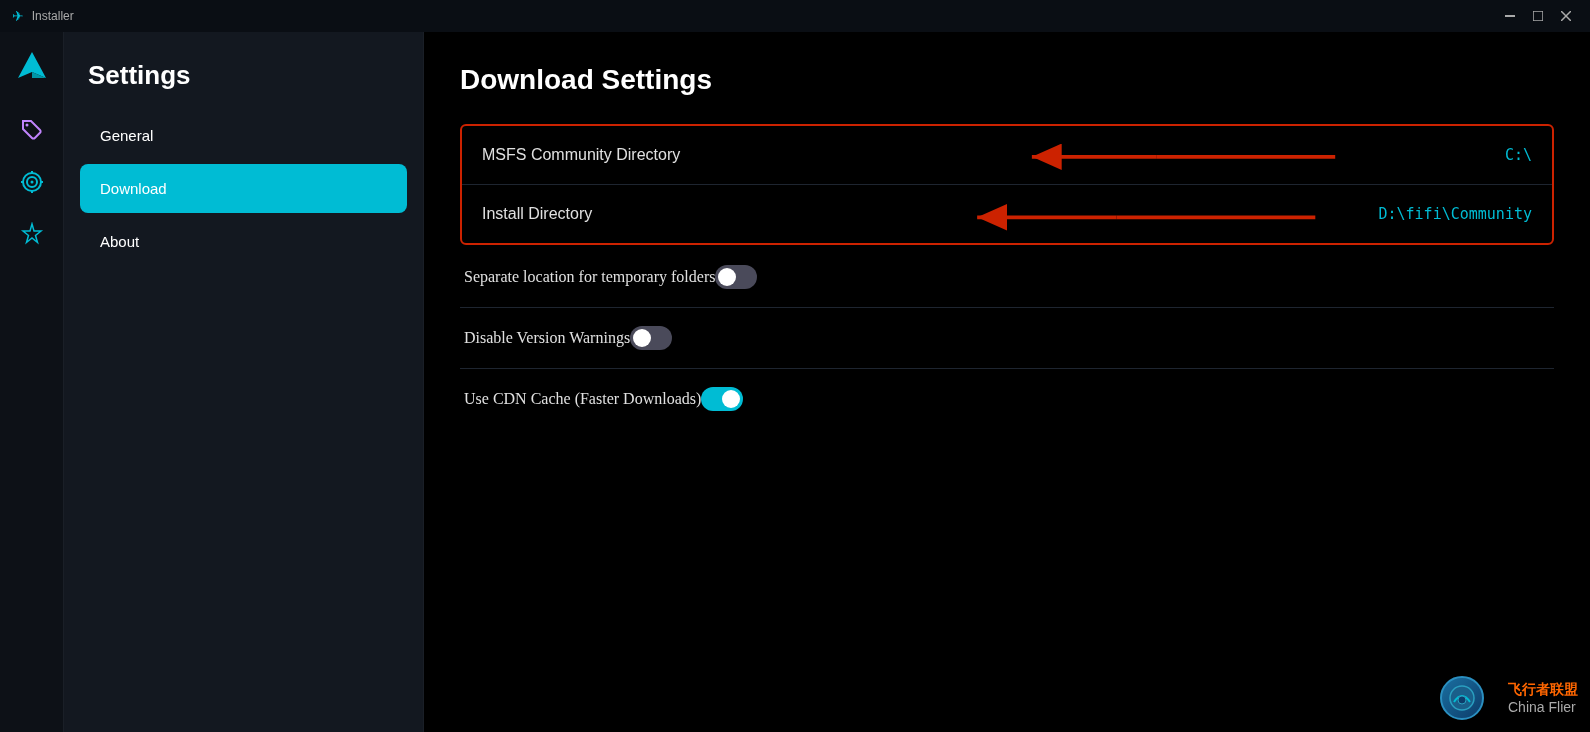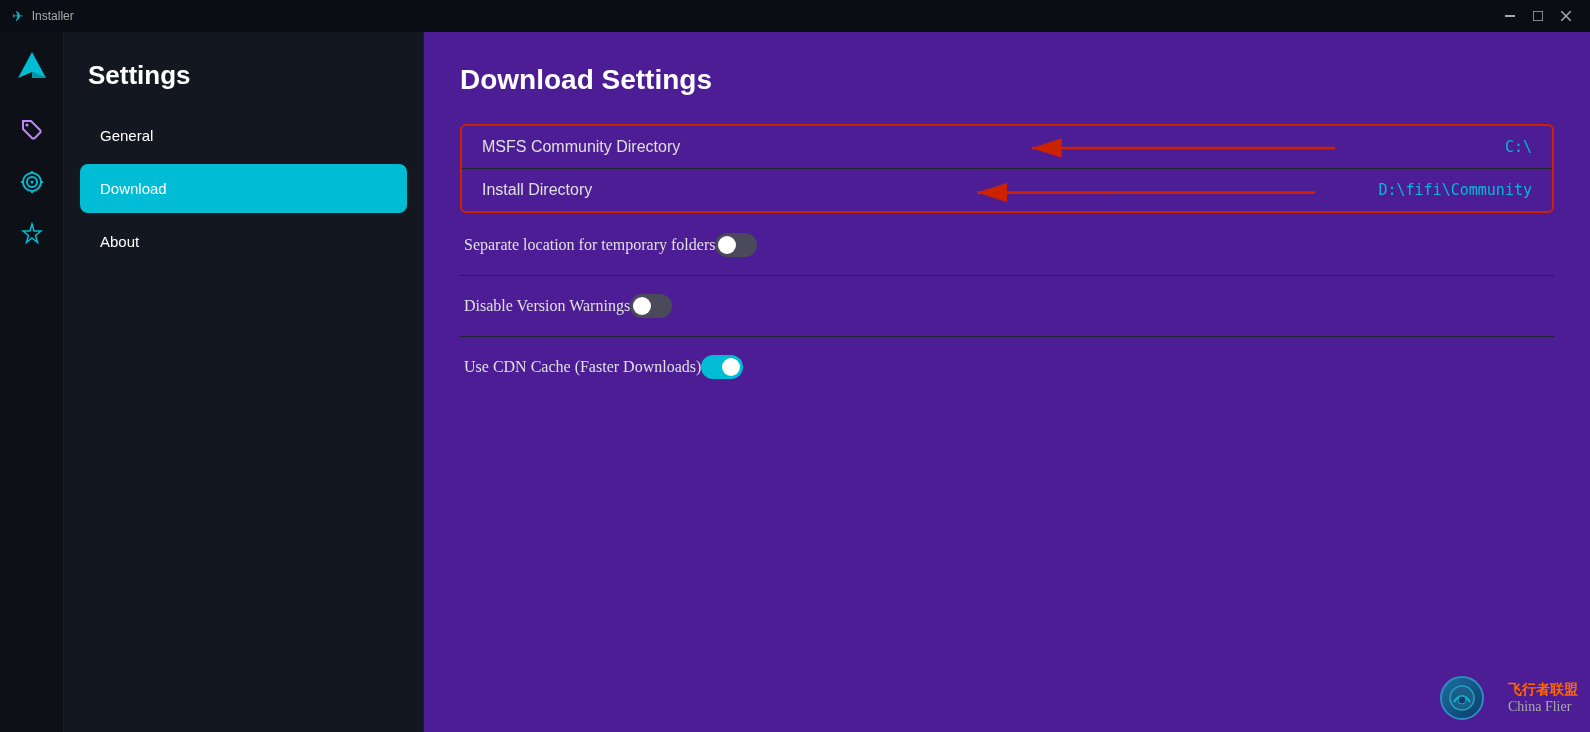--- a/index.html
+++ b/index.html
@@ -110,21 +110,21 @@
       color: #ffffff;
     }
     .sidebar-nav-item.active {
       background: #00bcd4;
       color: #ffffff;
     }
 
     
     .main-content {
       flex: 1;
-      background: #4c1d95;
+      background: #000000;
       padding: 32px 36px;
       overflow-y: auto;
     }
 
     .page-title {
       font-size: 28px;
       font-weight: 700;
       color: #ffffff;
       margin-bottom: 28px;
     }
@@ -133,21 +133,21 @@
     .settings-box {
       border: 2px solid #cc2200;
       border-radius: 6px;
       margin-bottom: 0;
     }
 
     .settings-row {
       display: flex;
       align-items: center;
       justify-content: space-between;
-      padding: 12px 20px;
+      padding: 20px 20px;
       border-bottom: 1px solid #1e2530;
     }
 
     .settings-row:last-child {
       border-bottom: none;
     }
 
     .settings-row-label {
       font-size: 16px;
       color: #e0e0e0;
@@ -218,21 +218,21 @@
       justify-content: center;
       font-size: 20px;
       border: 2px solid #2a8fc0;
     }
     .watermark-text {
       font-size: 14px;
       color: #ccc;
       line-height: 1.3;
     }
     .watermark-text .line1 { color: #ff6600; font-weight: bold; }
-    .watermark-text .line2 { color: #aaa; font-family: Liberation Serif, serif; }
+    .watermark-text .line2 { color: #aaa; }
   </style>
 </head>
 <body>
 
 <div class="titlebar">
   <div class="titlebar-left">
     <span style="font-size:14px; color:#00bcd4;">✈</span>
     <span class="titlebar-title">Installer</span>
   </div>
   <div class="titlebar-controls">

